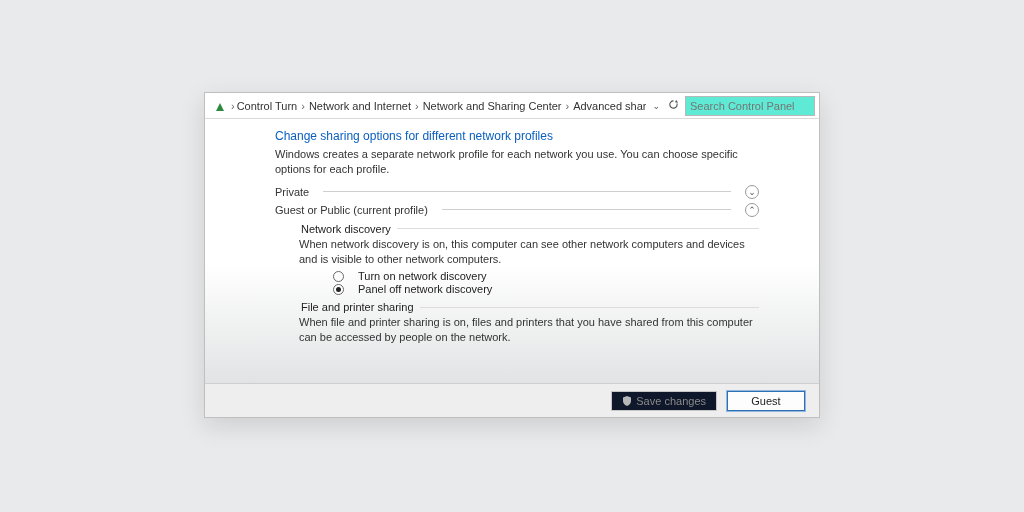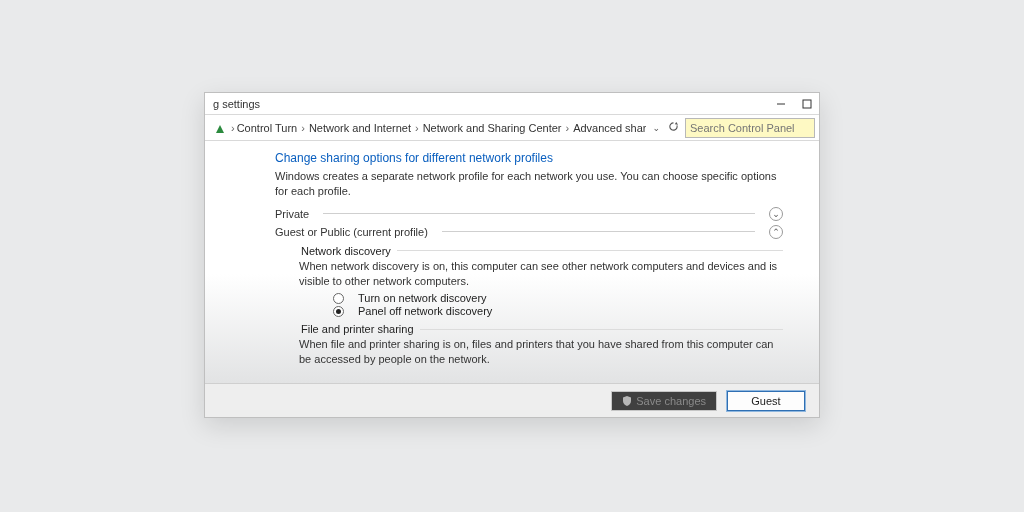--- a/index.html
+++ b/index.html
@@ -61,26 +61,26 @@
   .crumb { cursor: default; }
   .crumb-sep { color: #666; }
   .addr-icons { display:flex; align-items:center; gap:8px; margin: 0 6px; color:#555; }
   .searchbox {
     width: 130px;
     height: 20px;
     border: 1px solid #b8b8b8;
     font-size: 11px;
     padding: 0 4px;
     color: #777;
-    background: #fef9c3;
+    background: #5eead4;
   }
   .content {
     flex: 1;
     overflow: hidden;
-    padding: 10px 36px 0 70px;
+    padding: 10px 60px 0 70px;
     position: relative;
     background: linear-gradient(#fff 0%, #fff 55%, #e2e3e4 100%);
   }
   .page-title {
     color: #0a5fbf;
     font-size: 12px;
     margin-bottom: 4px;
   }
   .page-desc {
     font-size: 11px;
@@ -154,21 +154,21 @@
     justify-content: flex-end;
     gap: 10px;
     padding: 0 14px;
   }
   .btn {
     height: 20px;
     min-width: 78px;
     font-size: 11px;
     padding: 0 10px;
     border: 1px solid #a5a5a5;
-    background: #404040;
+    background: #0f172a;
     display: inline-flex;
     align-items: center;
     justify-content: center;
     gap: 4px;
   }
   .btn.disabled {
     color: #8a8a8a;
     border-color: #c6c6c6;
   }
   .btn.primary {
@@ -180,35 +180,20 @@
   .shield {
     width: 10px; height: 10px;
     display:inline-block;
   }
 </style>
 </head>
 <body>
 
 <div class="window">
 
-  <div class="titlebar">
-    <span>g settings</span>
-    <span class="right">
-      <span class="winbtn">
-        <svg viewBox="0 0 10 10" width="10" height="10">
-            <line x1="1" y1="5" x2="9" y2="5" stroke="#333" stroke-width="1"></line>
-          </svg>
-      </span>
-      <span class="winbtn">
-        <svg viewBox="0 0 10 10" width="10" height="10">
-            <rect x="1" y="1" width="8" height="8" fill="none" stroke="#333" stroke-width="1"></rect>
-          </svg>
-      </span>
-    </span>
-  </div>
 
   <div class="addrbar">
     <span class="nav-icon">
       <svg viewBox="0 0 14 14" width="14" height="14">
           <polygon points="3,12 11,12 7,4" fill="#2b8a3e"></polygon>
         </svg>
     </span>
     <span class="crumb-sep">›</span>
     <div class="breadcrumbs">
       <span class="crumb">Control Turn</span>

